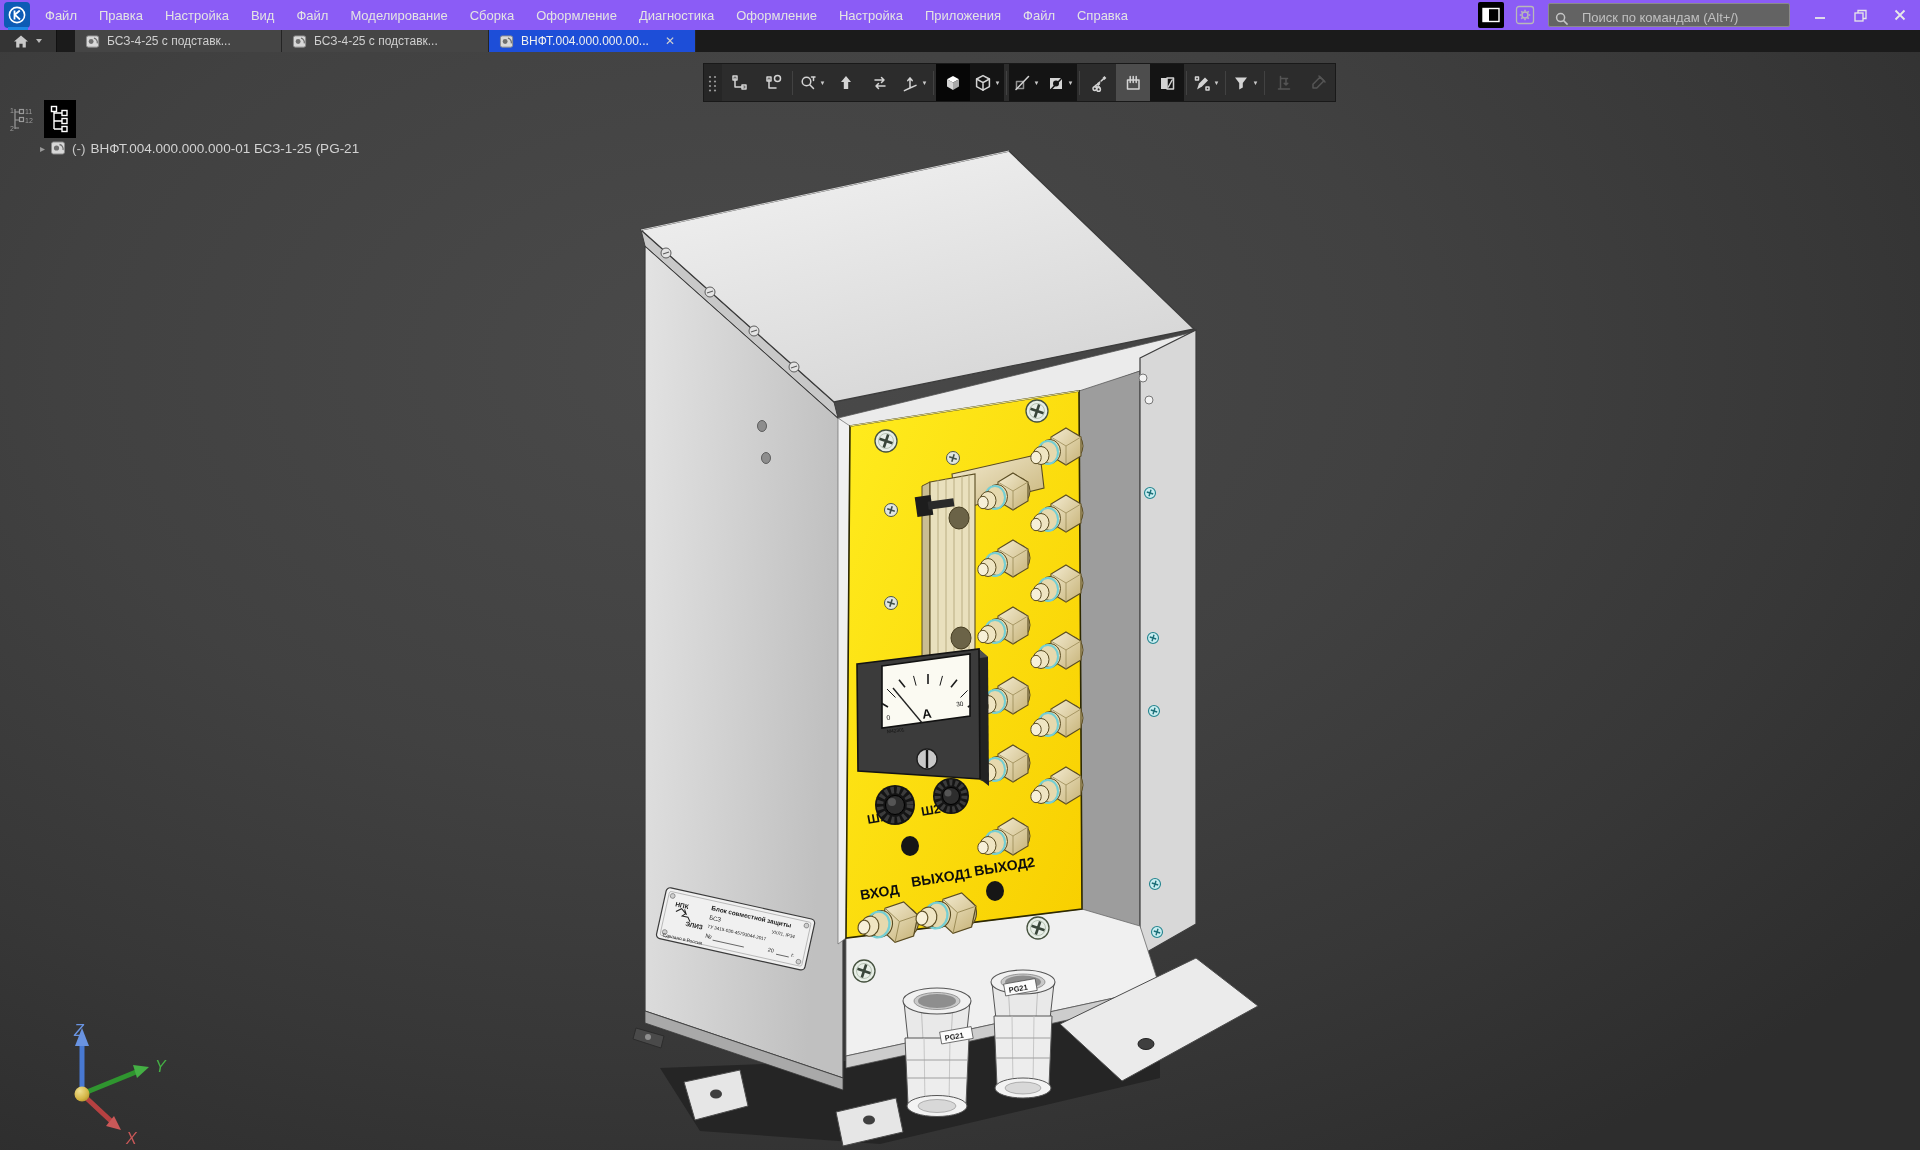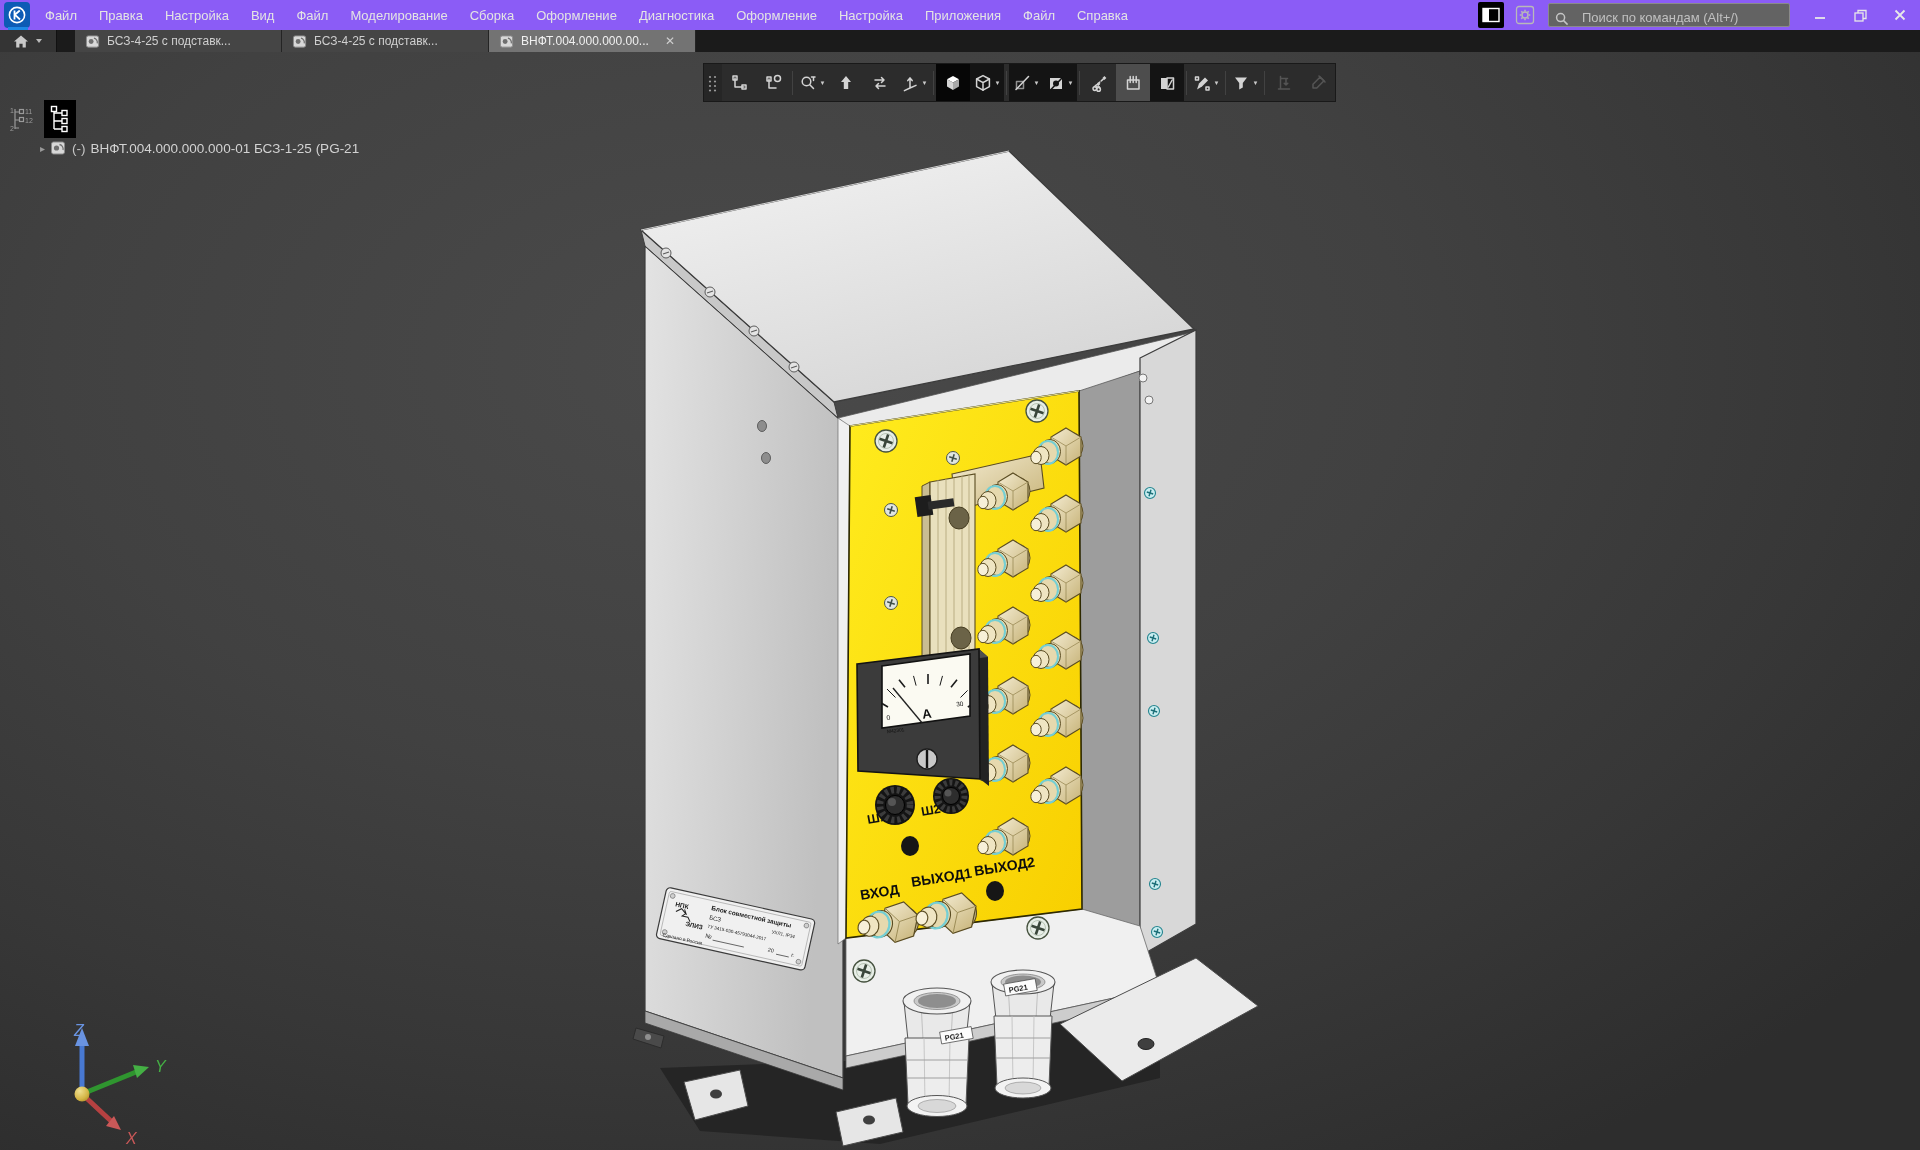--- a/index.html
+++ b/index.html
@@ -12,21 +12,21 @@
   .mb-ic{width:26px;height:26px;margin:0 4px;display:flex;align-items:center;justify-content:center;border-radius:2px;}
   .mb-ic.on{background:#000;}
   #searchbox{width:228px;height:22px;background:#636363;border:1px solid #8a8a8a;border-radius:2px;display:flex;align-items:flex-end;margin:0 10px 0 6px;padding:0 6px;gap:11px;}
   #searchbox input{background:transparent;border:none;outline:none;color:#d6d6d6;font-size:13px;width:190px;font-family:"Liberation Sans",sans-serif;}
   #searchbox input::placeholder{color:#c0c0c0;}
   .winbtn{width:40px;height:30px;display:flex;align-items:center;justify-content:center;color:#e8e8e8;}
   
   #tabbar{position:absolute;left:0;top:30px;width:1920px;height:22px;background:#1b1b1b;display:flex;z-index:30;gap:18px;}
   #homebtn{width:56px;height:22px;background:#343434;display:flex;align-items:center;justify-content:center;gap:6px;border-right:1px solid #111;}
   .tab{height:22px;display:flex;align-items:center;gap:6px;padding:0 10px;background:#454545;border-right:1px solid #242424;color:#cfcfcf;font-size:12px;}
-  .tab.active{background:#737373;color:#f0f0f0;}
+  .tab.active{background:#1d4ed8;color:#f0f0f0;}
   .tab .tclose{margin-left:8px;color:#cfcfcf;font-size:12px;padding:0 2px;}
   .tab .tlabel{white-space:nowrap;}
   #logoline{position:absolute;left:8px;top:27px;width:20px;height:3px;background:#1e88e5;z-index:31;}
   
   #viewport{position:absolute;left:0;top:52px;width:1920px;height:1098px;
     background:radial-gradient(1500px 950px at 38% 28%, #4a4a4a 0%, #414141 45%, #373737 75%, #2d2d2d 100%);}
   #scene{position:absolute;left:0;top:0;width:1920px;height:1150px;}
   
   #toolbar{position:absolute;left:703px;top:11px;height:37px;background:#2c2c2c;border:1px solid #191919;display:flex;align-items:stretch;z-index:20;}
   .tb-btn{min-width:30px;padding:0 2px;display:flex;align-items:center;justify-content:center;color:#d4d4d4;}

